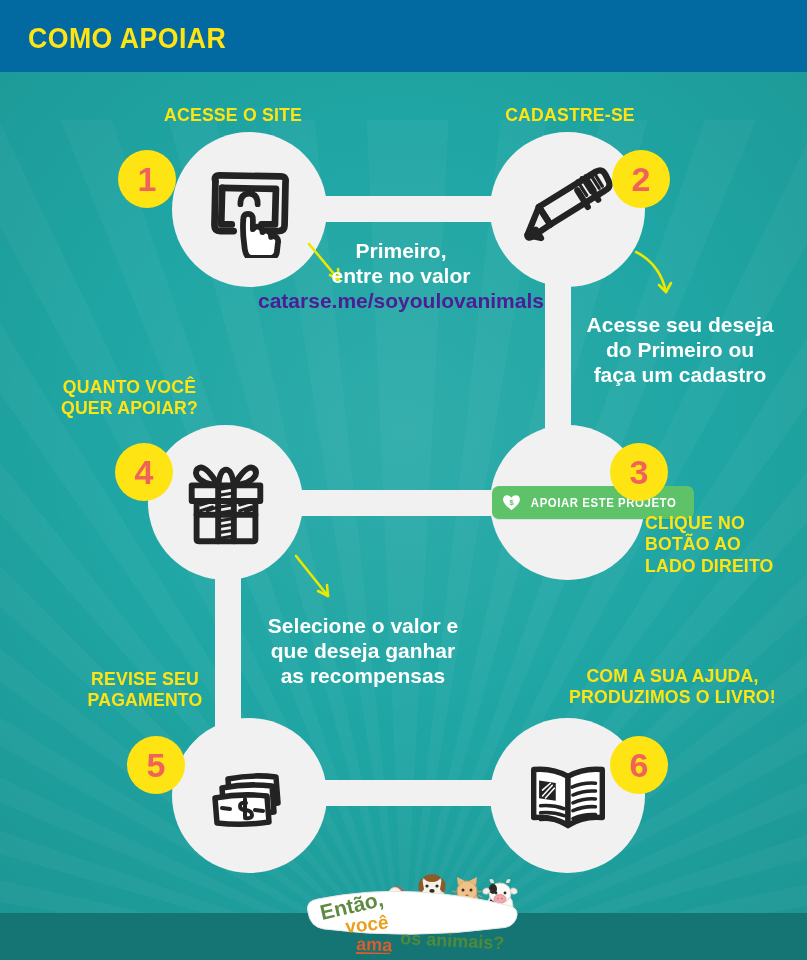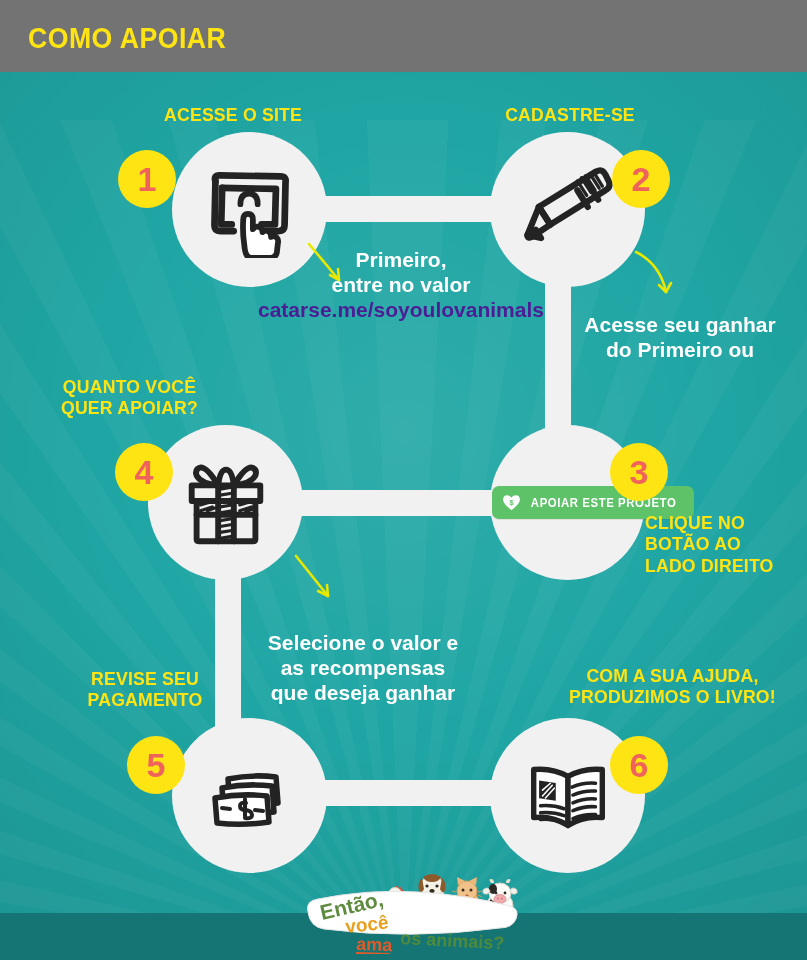--- a/index.html
+++ b/index.html
@@ -31,21 +31,21 @@
   }
   .vgrad {
     position:absolute; inset:0;
     background:radial-gradient(circle at 50% 45%, rgba(255,255,255,0.07) 0%, rgba(0,0,0,0.0) 45%, rgba(0,0,0,0.10) 100%);
     pointer-events:none;
   }
 
   
   .header {
     position:absolute; left:0; top:0; width:807px; height:72px;
-    background:#737373;
+    background:#0369a1;
     z-index:30;
   }
   .header h1 {
     position:absolute; left:28px; top:22px;
     font-size:29px; font-weight:bold;
     letter-spacing:.5px;
     color:#ffe414;
     font-family:"Liberation Sans", sans-serif;
     transform:scaleX(0.92);
     transform-origin:left center;
@@ -214,35 +214,36 @@
   <div class="badge" style="left:612px; top:150px;">
     <span>2</span>
   </div>
 
   <div class="arrow" style="left:305px; top:240px;">
     <svg width="50" height="52" viewBox="0 0 50 52">
       <path d="M4 4 L34 40" stroke="#e8e800" stroke-width="2.6" fill="none" stroke-linecap="round"></path>
       <path d="M34 40 L25 35 M34 40 L33 29" stroke="#e8e800" stroke-width="2.6" fill="none" stroke-linecap="round"></path>
     </svg>
   </div>
-  <div class="note c" style="left:253px; top:247px; width:296px;">
+  <div class="note c" style="left:253px; top:238px; width:296px;">
     <div>Primeiro,</div>
     <div>entre no valor</div>
     <span class="url">catarse.me/soyoulovanimals</span>
   </div>
 
   <div class="arrow" style="left:630px; top:248px;">
     <svg width="52" height="56" viewBox="0 0 52 56">
       <path d="M6 4 Q30 16 36 44" stroke="#e8e800" stroke-width="2.6" fill="none" stroke-linecap="round"></path>
       <path d="M36 44 L29 37 M36 44 L41 35" stroke="#e8e800" stroke-width="2.6" fill="none" stroke-linecap="round"></path>
     </svg>
   </div>
   <div class="note c" style="left:565px; top:312px; width:230px;">
-    <div>Acesse seu ganhar</div>
+    <div>Acesse seu deseja</div>
     <div>do Primeiro ou</div>
+    <div>faça um cadastro</div>
   </div>
 
   <div class="node" style="left:490px; top:425px;">
     <div class="cat-btn" style="left:2px; top:61px;">
       <span style="display:inline-block;line-height:0;">
         <svg width="17" height="16" viewBox="0 0 20 19">
           <path d="M10 18 C2 12 0 8 0 5.4 C0 2.2 2.3 0.4 4.7 0.4 C6.6 0.4 8.8 1.4 10 3.2
                    C11.2 1.4 13.4 0.4 15.3 0.4 C17.7 0.4 20 2.2 20 5.4 C20 8 18 12 10 18 Z" fill="#ffffff"></path>
           <text x="10" y="11.5" text-anchor="middle" font-size="9" font-weight="bold" font-family="'Liberation Sans', sans-serif" fill="#5ec269">$</text>
         </svg>
@@ -302,24 +303,24 @@
   <div class="badge" style="left:115px; top:443px;">
     <span>4</span>
   </div>
 
   <div class="arrow" style="left:292px; top:552px;">
     <svg width="52" height="56" viewBox="0 0 52 56">
       <path d="M4 4 L36 44" stroke="#e8e800" stroke-width="2.6" fill="none" stroke-linecap="round"></path>
       <path d="M36 44 L26 39 M36 44 L35 33" stroke="#e8e800" stroke-width="2.6" fill="none" stroke-linecap="round"></path>
     </svg>
   </div>
-  <div class="note c" style="left:243px; top:630px; width:240px;">
+  <div class="note c" style="left:243px; top:613px; width:240px;">
     <div>Selecione o valor e</div>
+    <div>que deseja ganhar</div>
     <div>as recompensas</div>
-    <div>que deseja ganhar</div>
   </div>
 
   <div class="cap c" style="left:40px; top:668px; width:210px;">
     <div>REVISE SEU</div>
     <div>PAGAMENTO</div>
   </div>
 
   <div class="node" style="left:172px; top:718px;">
     <div class="icon">
       <svg width="100" height="100" viewBox="0 0 100 100">

